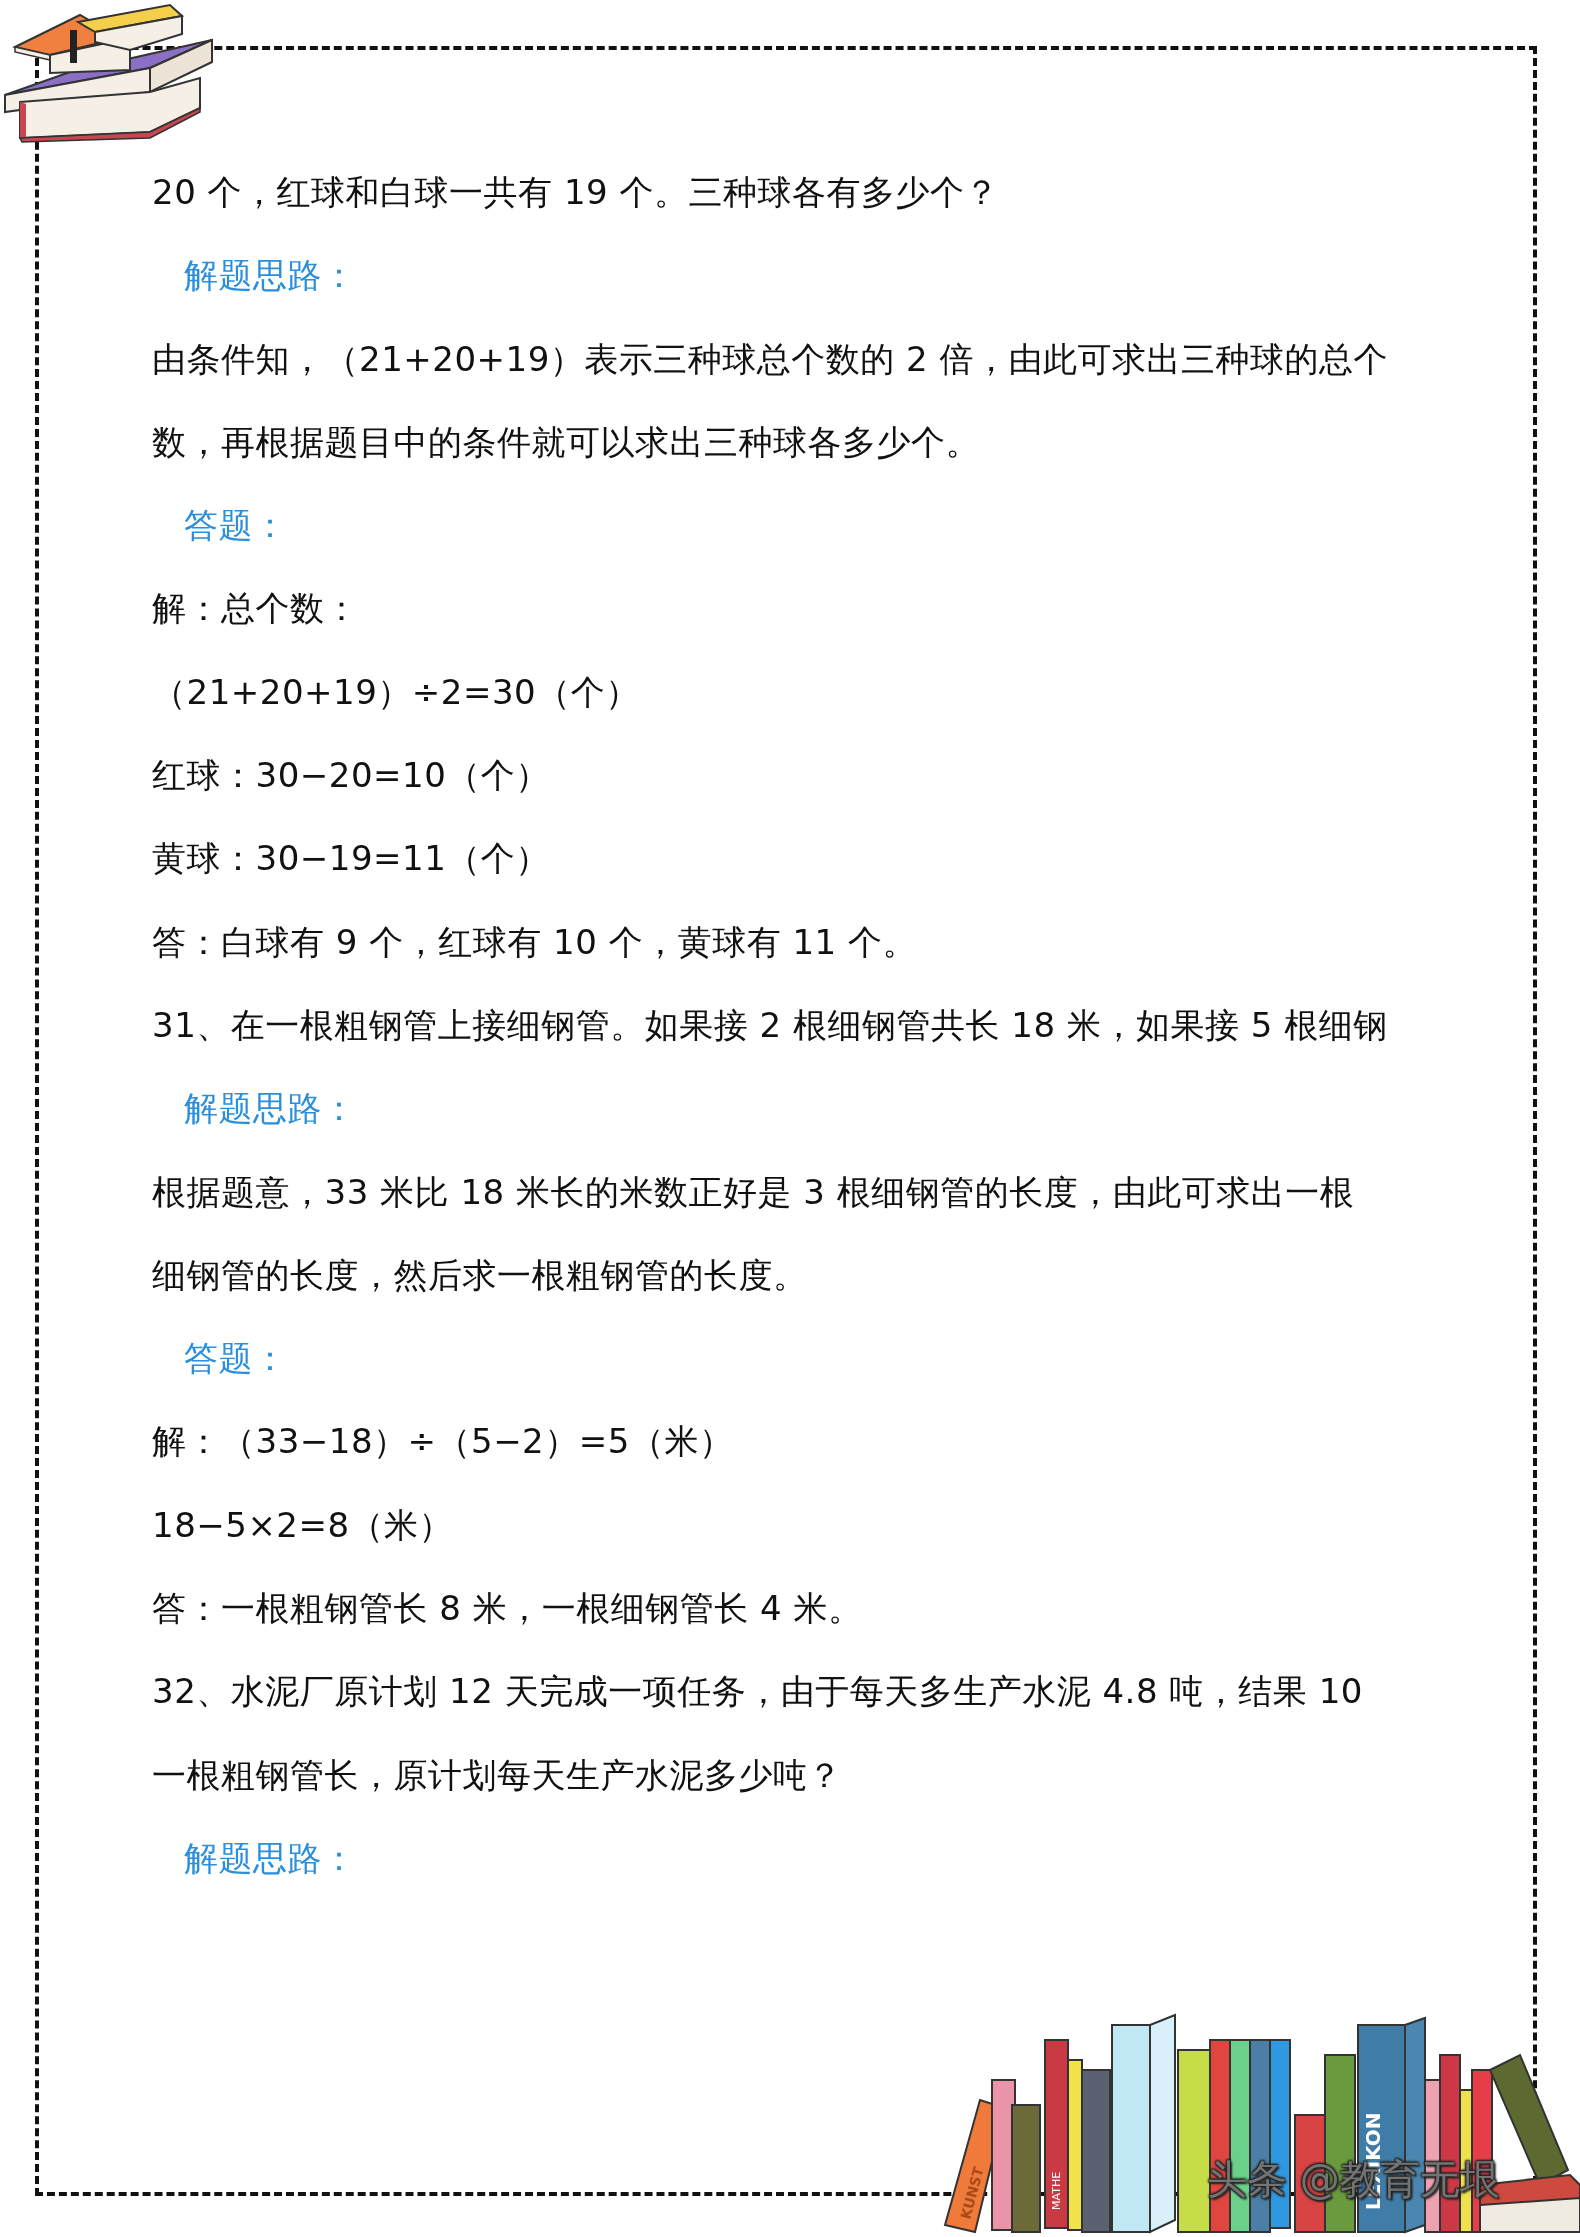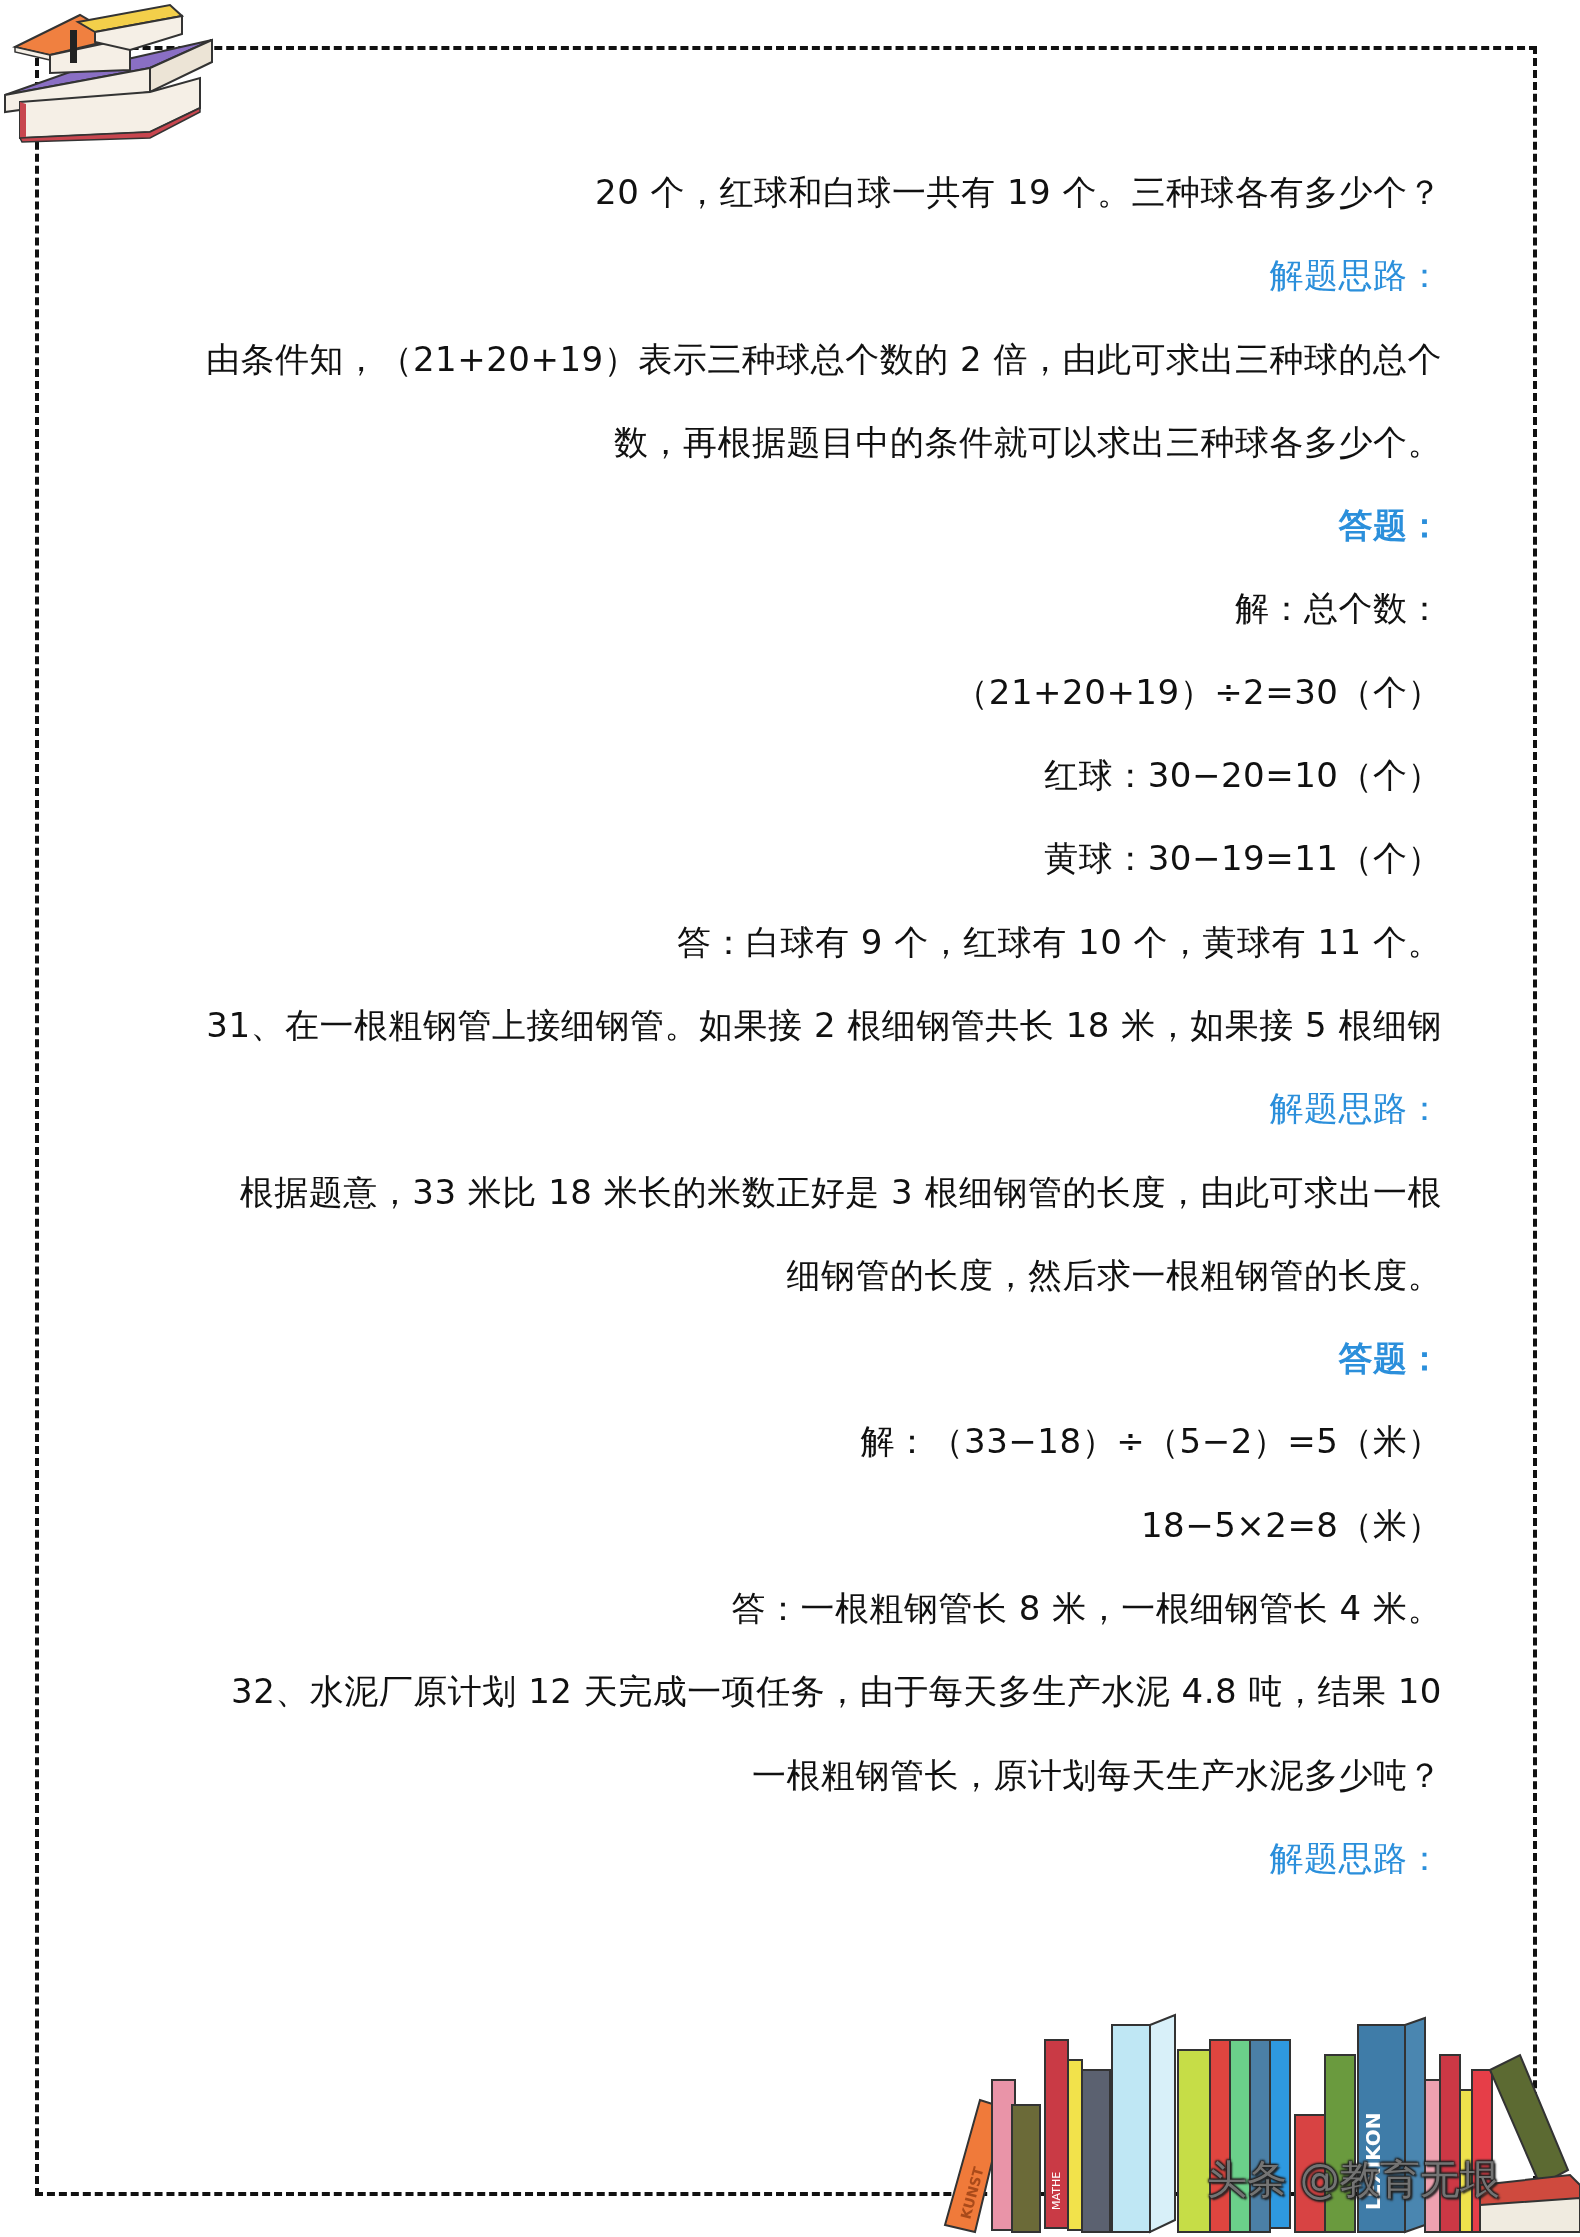--- a/index.html
+++ b/index.html
@@ -9,24 +9,24 @@
     }
     .frame {
       position: absolute; left: 35px; top: 46px; width: 1502px; height: 2150px;
       box-sizing: border-box; border: 4px dashed #111;
     }
     .content {
       position: absolute; left: 152px; top: 151px; width: 1290px;
     }
     .line {
       height: 83.3px; line-height: 83.3px; font-size: 34px; color: #111;
-      white-space: nowrap; letter-spacing: 0.5px; text-align: right;
+      white-space: nowrap; letter-spacing: 0.5px;
     }
     .heading { color: #2b8fdb; margin-left: 32px; }
-    .heading.bold { font-weight: bold; }
+    .heading.bold { font-weight: normal; }
     .books-top { position: absolute; left: 0; top: 0; width: 230px; height: 150px; }
     .books-bottom { position: absolute; left: 940px; top: 1970px; width: 640px; height: 267px; }
     .watermark {
       position: absolute; left: 1207px; top: 2152px; font-size: 40px; color: #737373;
       text-shadow: 2px 2px 2px #222, -1px -1px 2px #222, 1px -1px 2px #222, -1px 1px 2px #222;
       white-space: nowrap;
     }
   </style>
 </head>
 <body>

